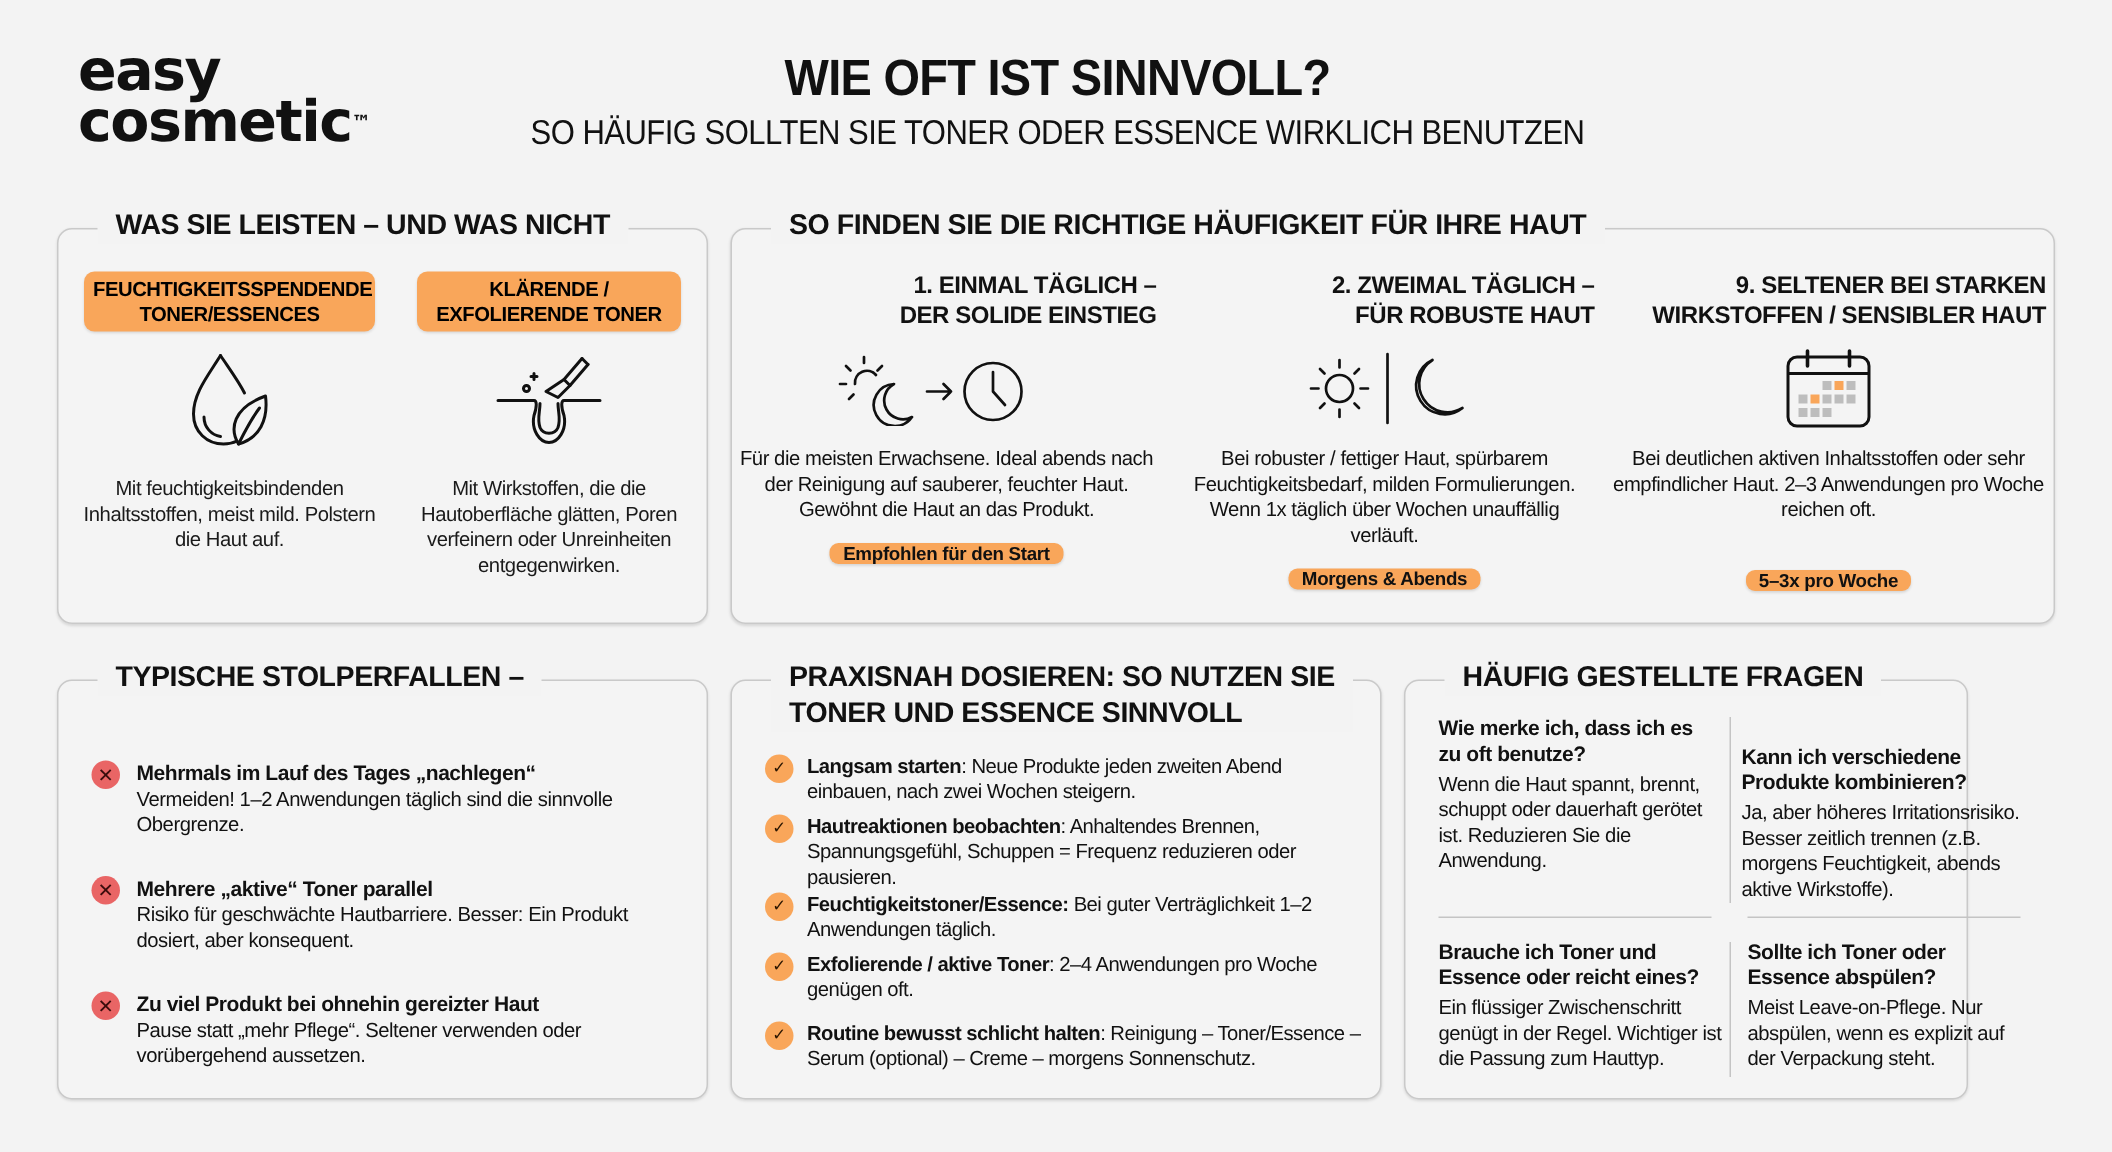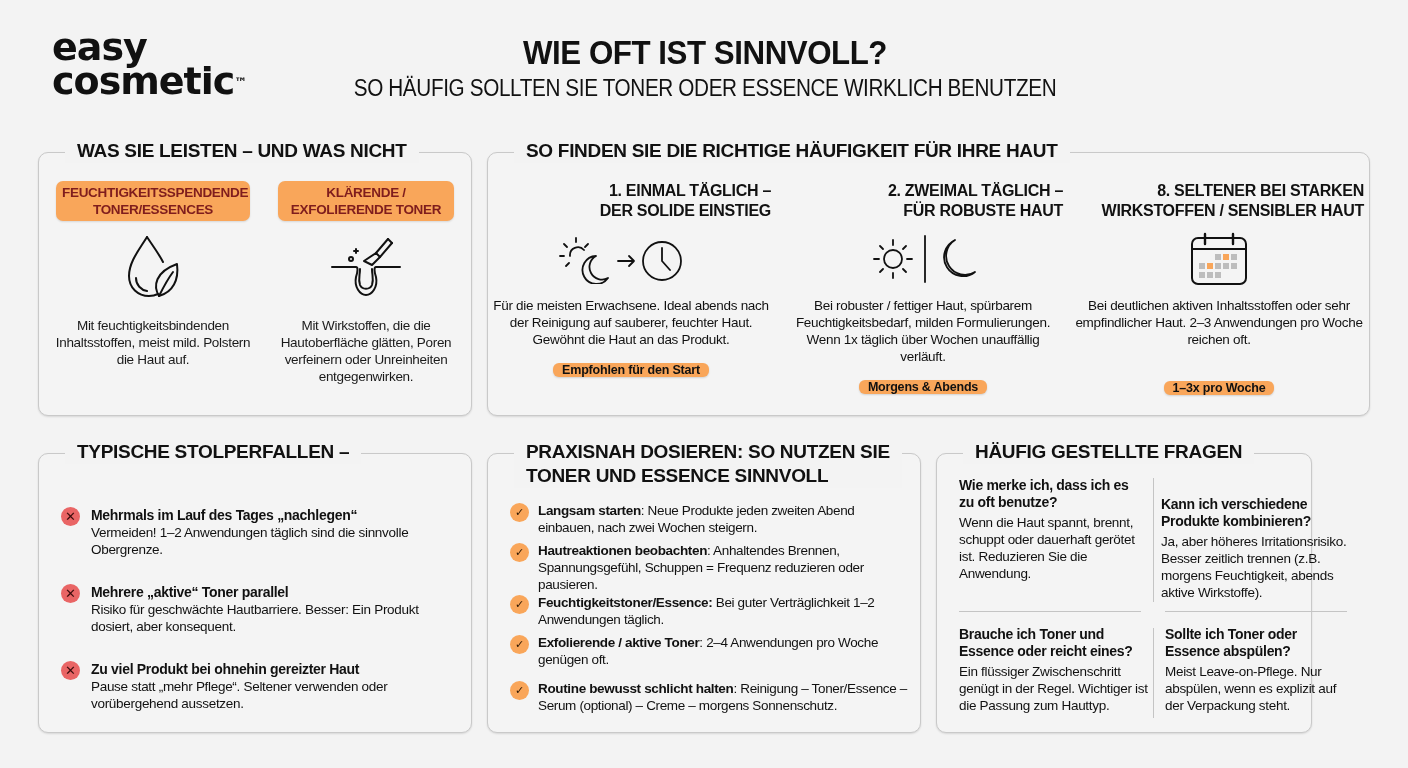--- a/index.html
+++ b/index.html
@@ -43,21 +43,21 @@
       background: #f3f3f3; padding: 0 12px;
       font-weight: bold; font-size: 19px; line-height: 24px; letter-spacing: -0.3px;
       white-space: nowrap;
     }
     .panel-title.two-line { top: -14px; white-space: normal; }
 
     
     #p1 { left: 38px; top: 152px; width: 434px; height: 264px; }
     .col2 { position: absolute; top: 28px; width: 190px; text-align: center; }
     .orange-tag {
-      display: inline-block; background: #f9a65a; color: #7f1d1d;
+      display: inline-block; background: #f9a65a; color: #000000;
       border-radius: 7px; font-weight: bold; font-size: 13.5px; line-height: 17px;
       padding: 3px 6px; letter-spacing: -0.3px; box-shadow: 0 1px 2px rgba(0,0,0,0.12);
     }
     .tag-wide { width: 194px; }
     .tag-mid { width: 176px; }
     .desc { font-size: 13.5px; line-height: 17px; letter-spacing: -0.3px; color: #1a1a1a; }
 
     
     #p2 { left: 487px; top: 152px; width: 883px; height: 264px; }
     .step { position: absolute; top: 28px; width: 280px; text-align: center; }
@@ -177,21 +177,21 @@
         <path d="M62 4 V50"></path>
         <path d="M92 8 A19 19 0 1 0 112 40 A17 17 0 0 1 92 8 Z"></path>
       </svg>
     </div>
     <div class="step-desc">Bei robuster / fettiger Haut, spürbarem Feuchtigkeitsbedarf, milden Formulierungen. Wenn 1x täglich über Wochen unauffällig verläuft.</div>
     <div style="margin-top:12px;text-decoration:underline;"><span class="pill">Morgens &amp; Abends</span></div>
   </div>
 
   <div class="step" style="left:586px; width:290px;">
     <div class="step-title">
-      <div>8. SELTENER BEI STARKEN</div>
+      <div>9. SELTENER BEI STARKEN</div>
       <div>WIRKSTOFFEN / SENSIBLER HAUT</div>
     </div>
     <div class="step-icons">
       <svg width="60" height="54" viewBox="0 0 60 54" fill="none">
         <rect x="3" y="6" width="54" height="46" rx="6" stroke="#111" stroke-width="2"></rect>
         <path d="M3 17 H57" stroke="#111" stroke-width="2"></path>
         <path d="M16 2 V12 M44 2 V12" stroke="#111" stroke-width="2.4" stroke-linecap="round"></path>
         <g fill="#bdbdbd">
           <rect x="26" y="22" width="6" height="6"></rect>
             <rect x="42" y="22" width="6" height="6"></rect>
@@ -203,21 +203,21 @@
             <rect x="18" y="40" width="6" height="6"></rect>
             <rect x="26" y="40" width="6" height="6"></rect>
         </g>
         <g fill="#f9a65a">
           <rect x="34" y="22" width="6" height="6"></rect>
             <rect x="18" y="31" width="6" height="6"></rect>
         </g>
       </svg>
     </div>
     <div class="step-desc">Bei deutlichen aktiven Inhaltsstoffen oder sehr empfindlicher Haut. 2–3 Anwendungen pro Woche reichen oft.</div>
-    <div style="margin-top:30px;"><span class="pill">1–3x pro Woche</span></div>
+    <div style="margin-top:30px;"><span class="pill">5–3x pro Woche</span></div>
   </div>
 </section>
 
 <section class="panel" id="p3">
   <h2 class="panel-title two-line">
     <div>TYPISCHE STOLPERFALLEN –</div>
   </h2>
 
   <div class="pit" style="top:52px;">
     <span class="x-icon">✕</span>

